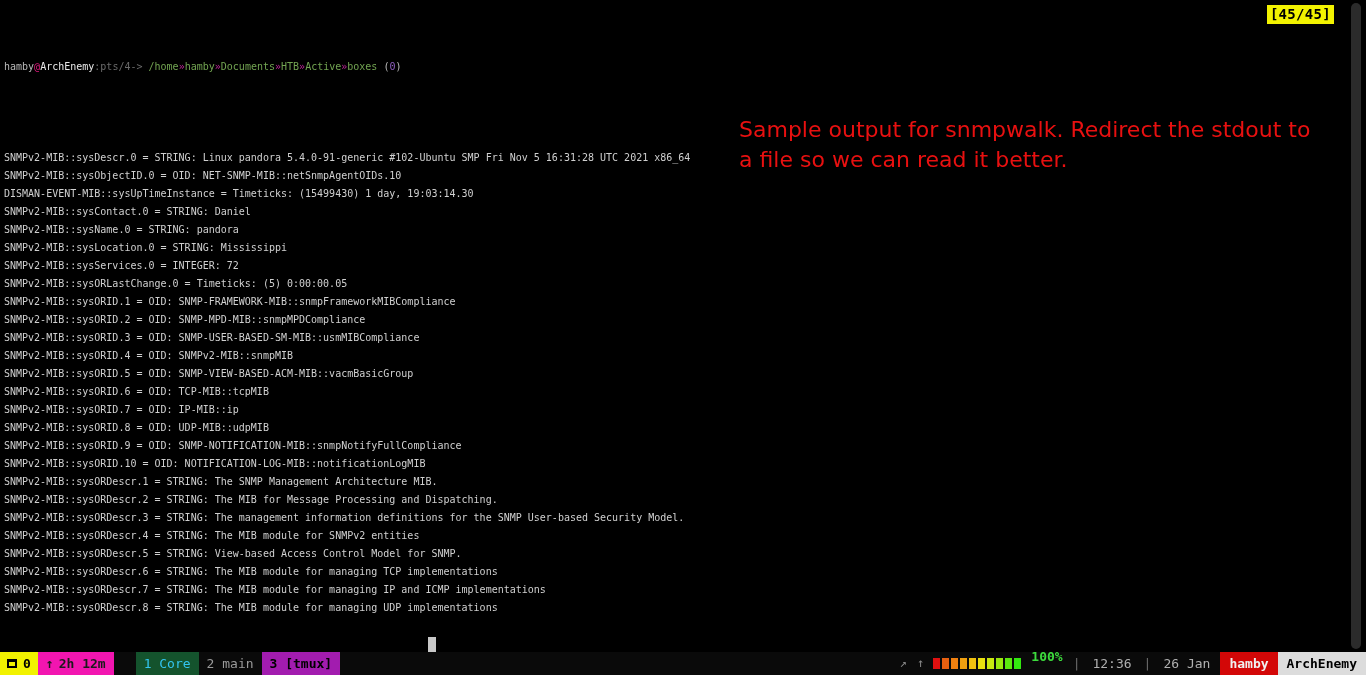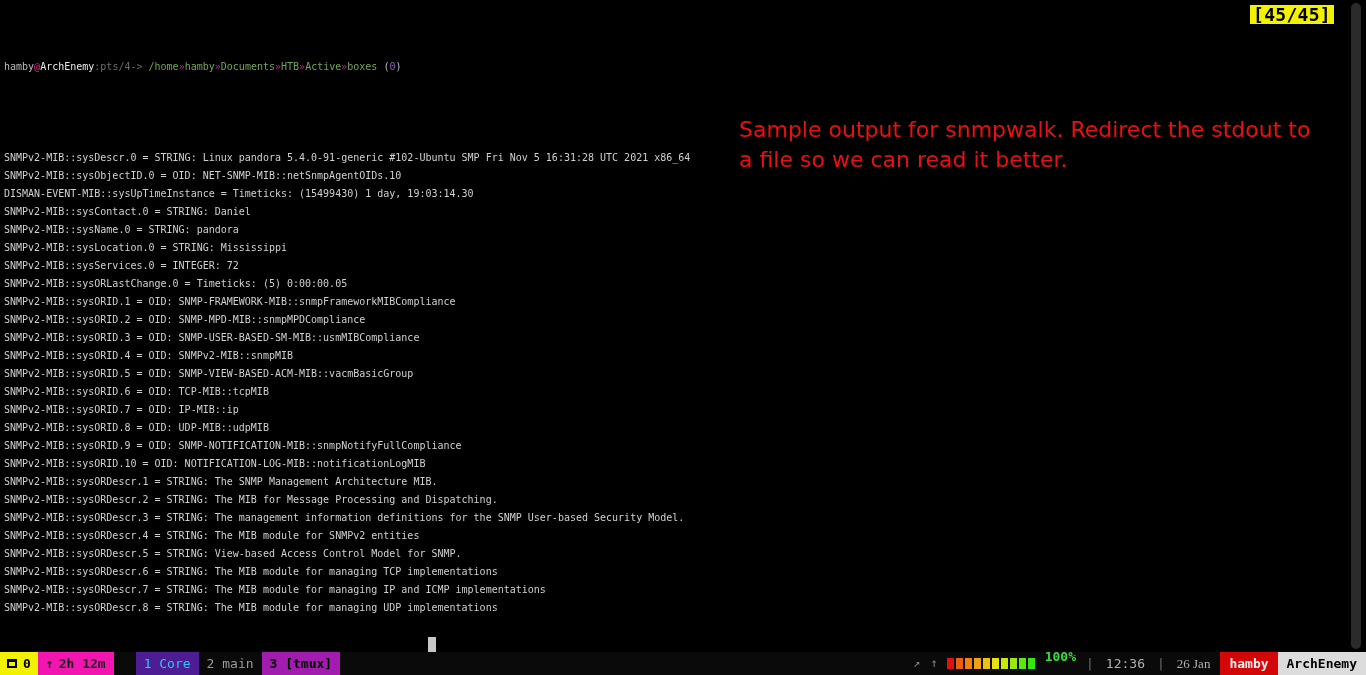--- a/index.html
+++ b/index.html
@@ -27,21 +27,21 @@
   .c-sep{color:#c0279a;}
   .c-paren{color:#b9b9b9;}
   .c-count{color:#8f5fc0;}
   .c-arrow{color:#d0d0d0;}
 
   
   #ratio-badge{
     position:absolute;right:32px;top:5px;
     background:#f2f200;color:#000;
     font-family:"DejaVu Sans Mono","Liberation Mono",monospace;
-    font-size:18px;line-height:17px;font-weight:bold;
+    font-size:14px;line-height:17px;font-weight:bold;
     padding:1px 3px;letter-spacing:0.3px;
   }
 
   
   #scrollbar-track{
     position:absolute;right:0;top:0;width:20px;height:652px;background:#000;
   }
   #scrollbar-thumb{
     position:absolute;right:5px;top:3px;width:10px;height:646px;
     background:#2b2b2b;border-radius:5px;
@@ -64,32 +64,32 @@
   #statusbar{
     position:absolute;left:0;bottom:0;width:1366px;height:23px;
     background:#0a0a0a;display:flex;align-items:stretch;
     font-size:13px;line-height:23px;
   }
   .seg{display:flex;align-items:center;height:23px;white-space:pre;}
   .sb-yellow{background:#f2f200;color:#000;font-weight:bold;padding:0 7px;gap:6px;}
   .sb-magenta{background:#f215b0;color:#1a1a1a;font-weight:bold;padding:0 8px;gap:5px;}
   .sb-gap{width:22px;}
   .win{padding:0 8px;}
-  .win-inactive-dark{background:#4c1d95;justify-content:flex-end;}
+  .win-inactive-dark{background:#14532d;justify-content:flex-end;}
   .win-label-cyan{color:#33c4f0;}
   .win-plain{color:#9a9a9a;background:transparent;}
   .win-active{background:#a21caf;color:#000;font-weight:bold;}
   #sb-right{margin-left:auto;display:flex;align-items:center;height:23px;}
   .sb-icon{color:#8a8a8a;font-size:12px;padding:0 5px;}
   #battery{display:flex;align-items:center;gap:2px;padding:0 4px;}
   .blk{width:7px;height:11px;display:inline-block;}
   .sb-pct{color:#3ddc3d;font-weight:bold;padding:0 8px 15px 6px;}
   .sb-pipe{color:#6a6a6a;padding:0 2px;}
   .sb-time{color:#b0b0b0;padding:0 10px;}
-  .sb-date{color:#b0b0b0;padding:0 10px;font-family:Liberation Serif, serif;}
+  .sb-date{color:#b0b0b0;padding:0 10px;}
   .sb-user{background:#d30707;color:#f0f0f0;font-weight:bold;padding:0 9px;}
   .sb-host{background:#dcdcdc;color:#000;font-weight:bold;padding:0 9px;}
   .winicon{
     display:inline-block;width:10px;height:9px;
     border:2px solid #000;border-top-width:3px;box-sizing:border-box;
   }
 </style>
 </head>
 <body>
 

